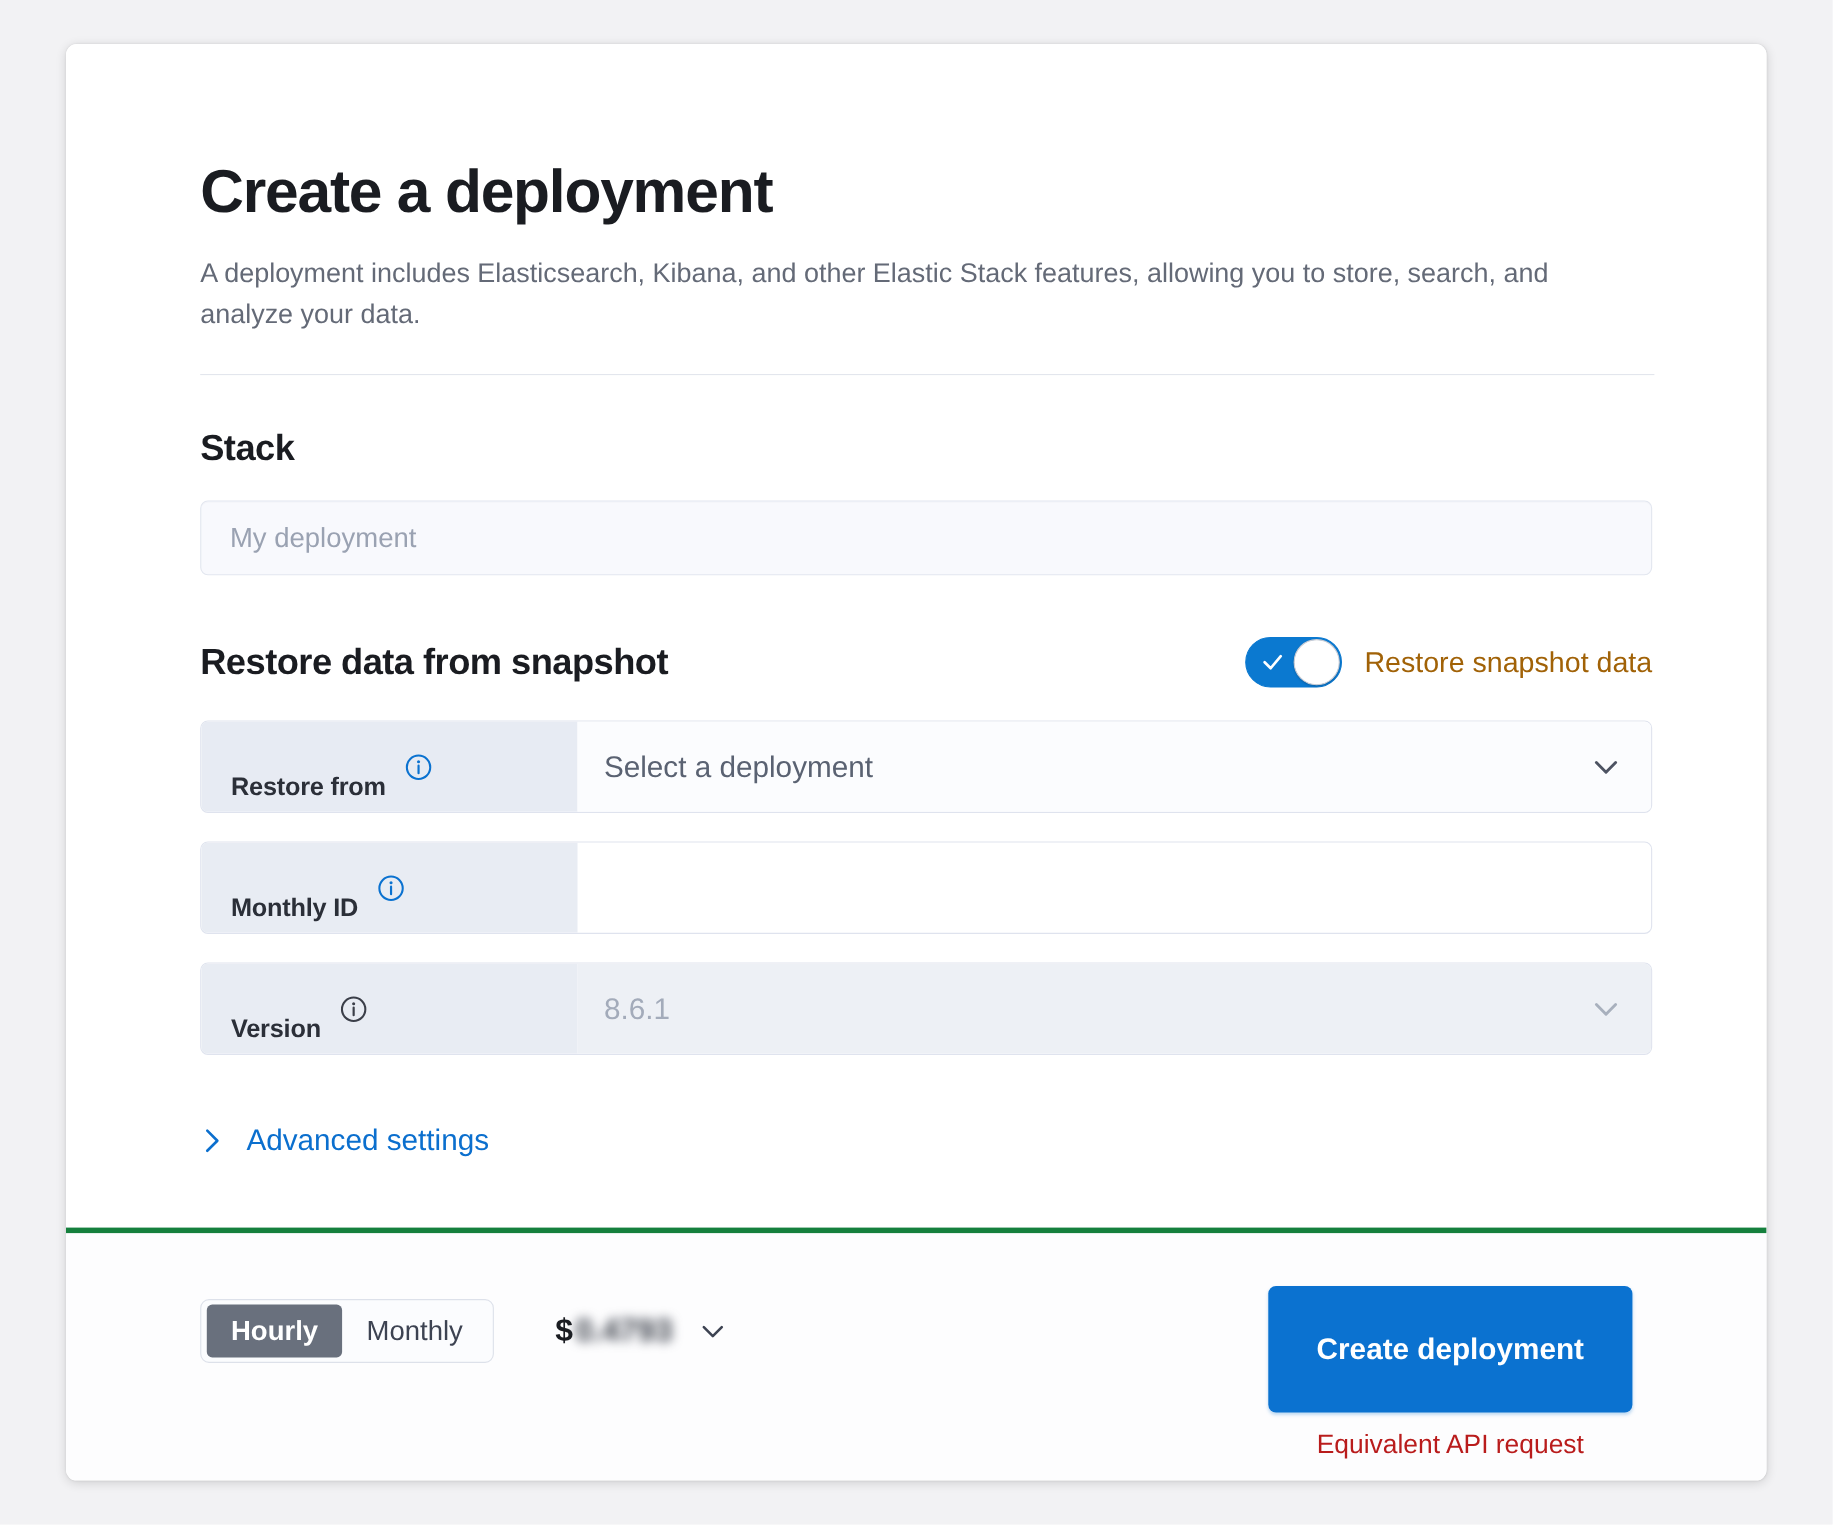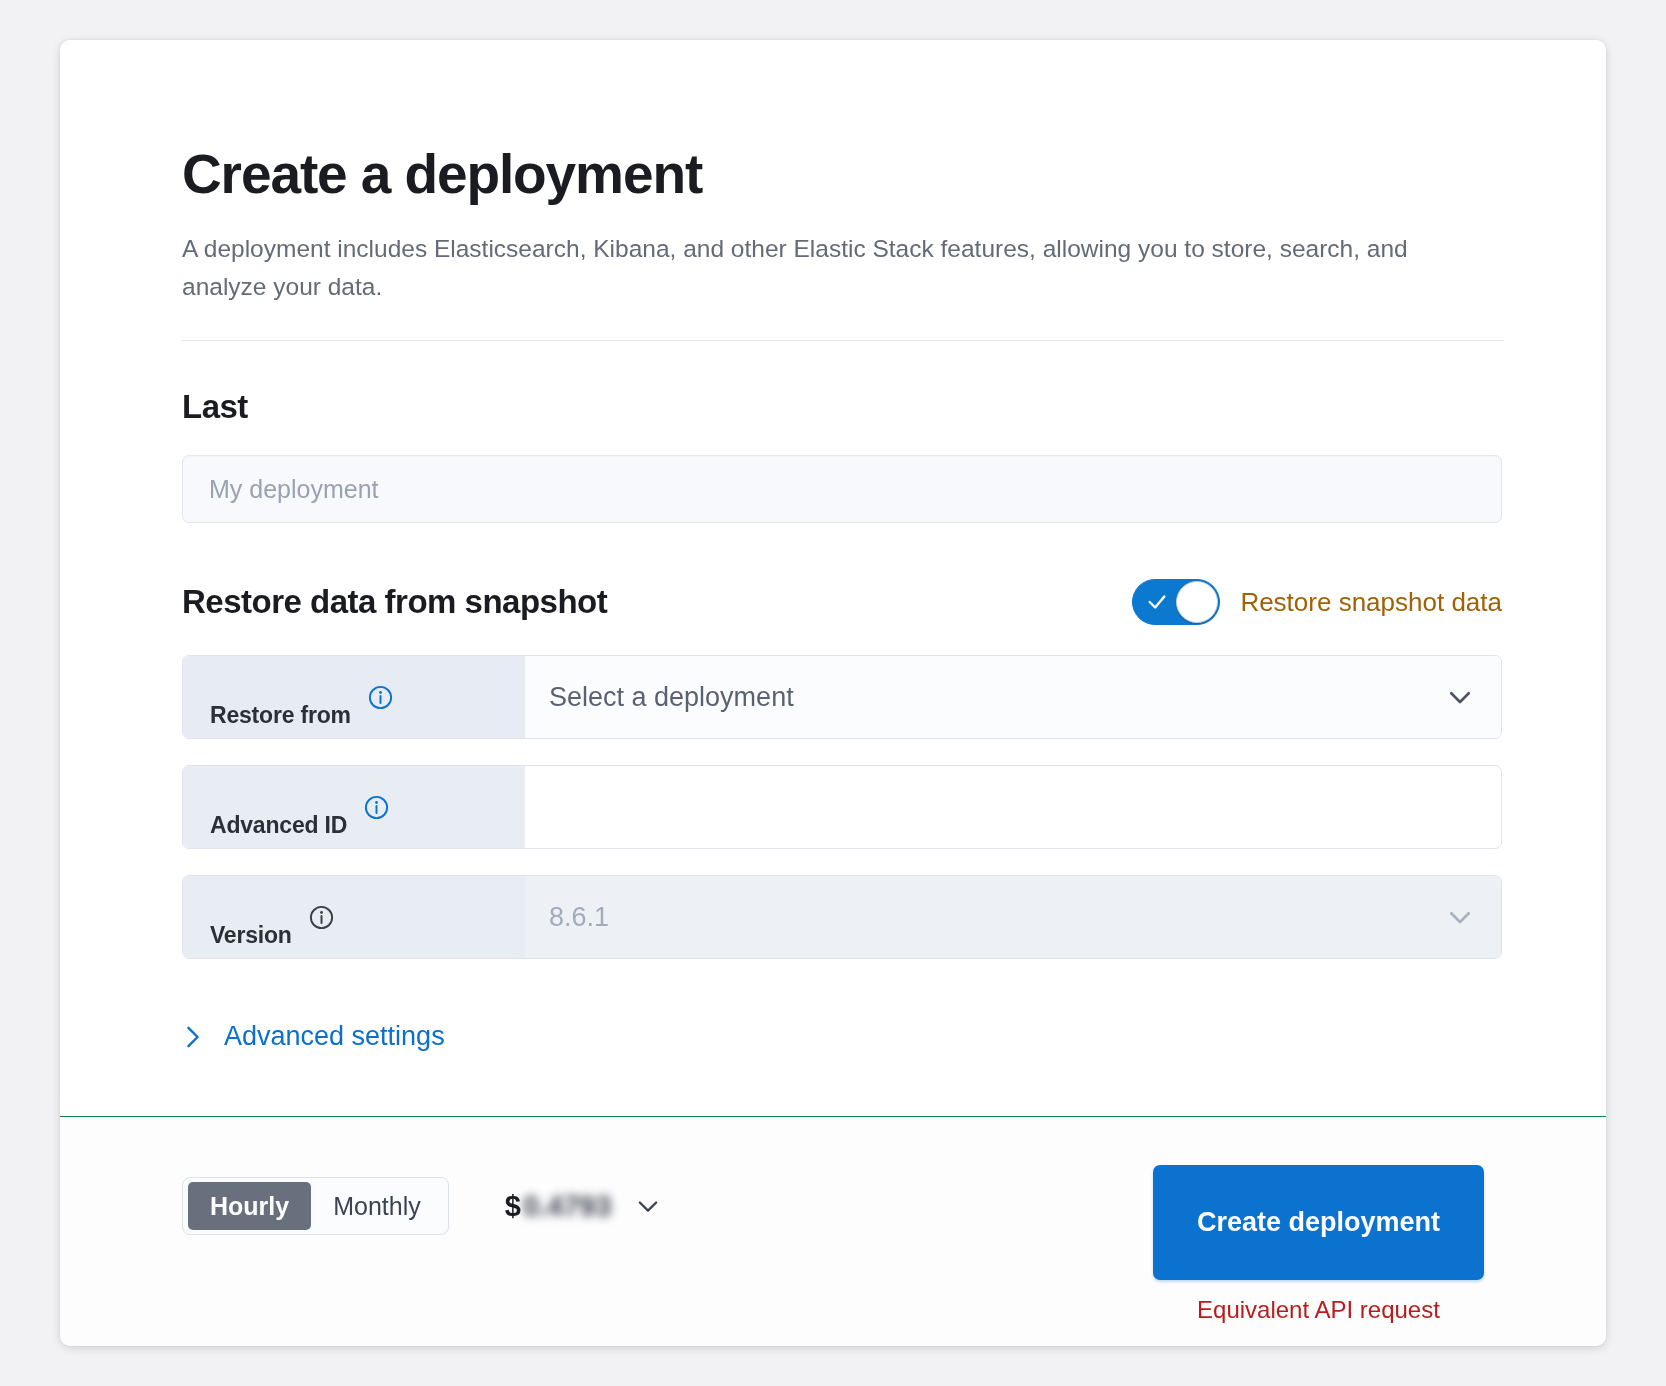--- a/index.html
+++ b/index.html
@@ -167,21 +167,21 @@
     color: #0b6fce;
   }
   .chev-right { width: 22px; height: 30px; }
 
   
   .footer {
     position: absolute;
     left: 0; right: 0; bottom: 0;
     height: 230px;
     background: #fdfdfe;
-    border-top: 1px solid #15803d;
+    border-top: 5px solid #15803d;
     padding: 0 122px;
   }
   .footer-inner {
     position: relative;
     height: 100%;
     display: flex; align-items: flex-start;
   }
   .billing-group {
     margin-top: 60px;
     display: flex; align-items: center; gap: 56px;
@@ -253,21 +253,21 @@
 
 <div class="screen">
   <div class="card">
 
     <div class="body-area">
 
       <h1 class="page-title">Create a deployment</h1>
       <p class="page-desc">A deployment includes Elasticsearch, Kibana, and other Elastic Stack features, allowing you to store, search, and analyze your data.</p>
       <div class="divider"></div>
 
-      <h2 class="section-title name-title">Last</h2>
+      <h2 class="section-title name-title">Stack</h2>
 
       <div class="name-input">
         <span class="ph">My deployment</span>
       </div>
 
       <div class="restore-head">
         <h2 class="section-title">Restore data from snapshot</h2>
         <div class="toggle-wrap">
           <div class="switch">
             <svg class="check" viewBox="0 0 24 24">
@@ -293,21 +293,21 @@
           <span class="val">Select a deployment</span>
           <svg class="chev-down" viewBox="0 0 24 24">
             <path d="M5 9 L12 16 L19 9" fill="none" stroke="#4d5362" stroke-width="2.1" stroke-linecap="round" stroke-linejoin="round"></path>
           </svg>
         </div>
       </div>
 
       
       <div class="form-row disabled">
         <div class="row-label">
-          <span class="lbl">Advanced ID</span>
+          <span class="lbl">Monthly ID</span>
           <svg class="info-icon" viewBox="0 0 24 24">
             <circle cx="12" cy="12" r="10.2" fill="none" stroke="#0b72d0" stroke-width="1.8"></circle>
             <circle cx="12" cy="7.2" r="1.35" fill="#0b72d0"></circle>
             <path d="M12 10.6 V17.2" stroke="#0b72d0" stroke-width="1.9" stroke-linecap="round"></path>
           </svg>
         </div>
       </div>
 
       
       <div class="form-row disabled">

